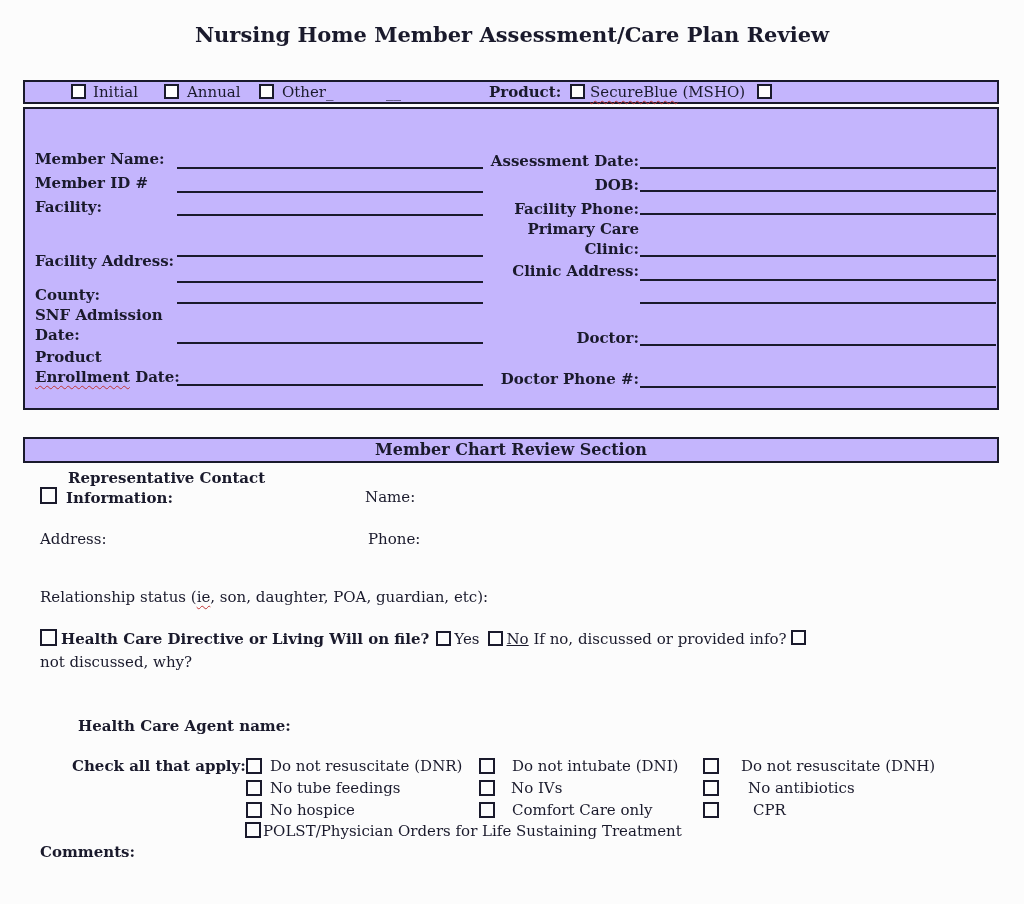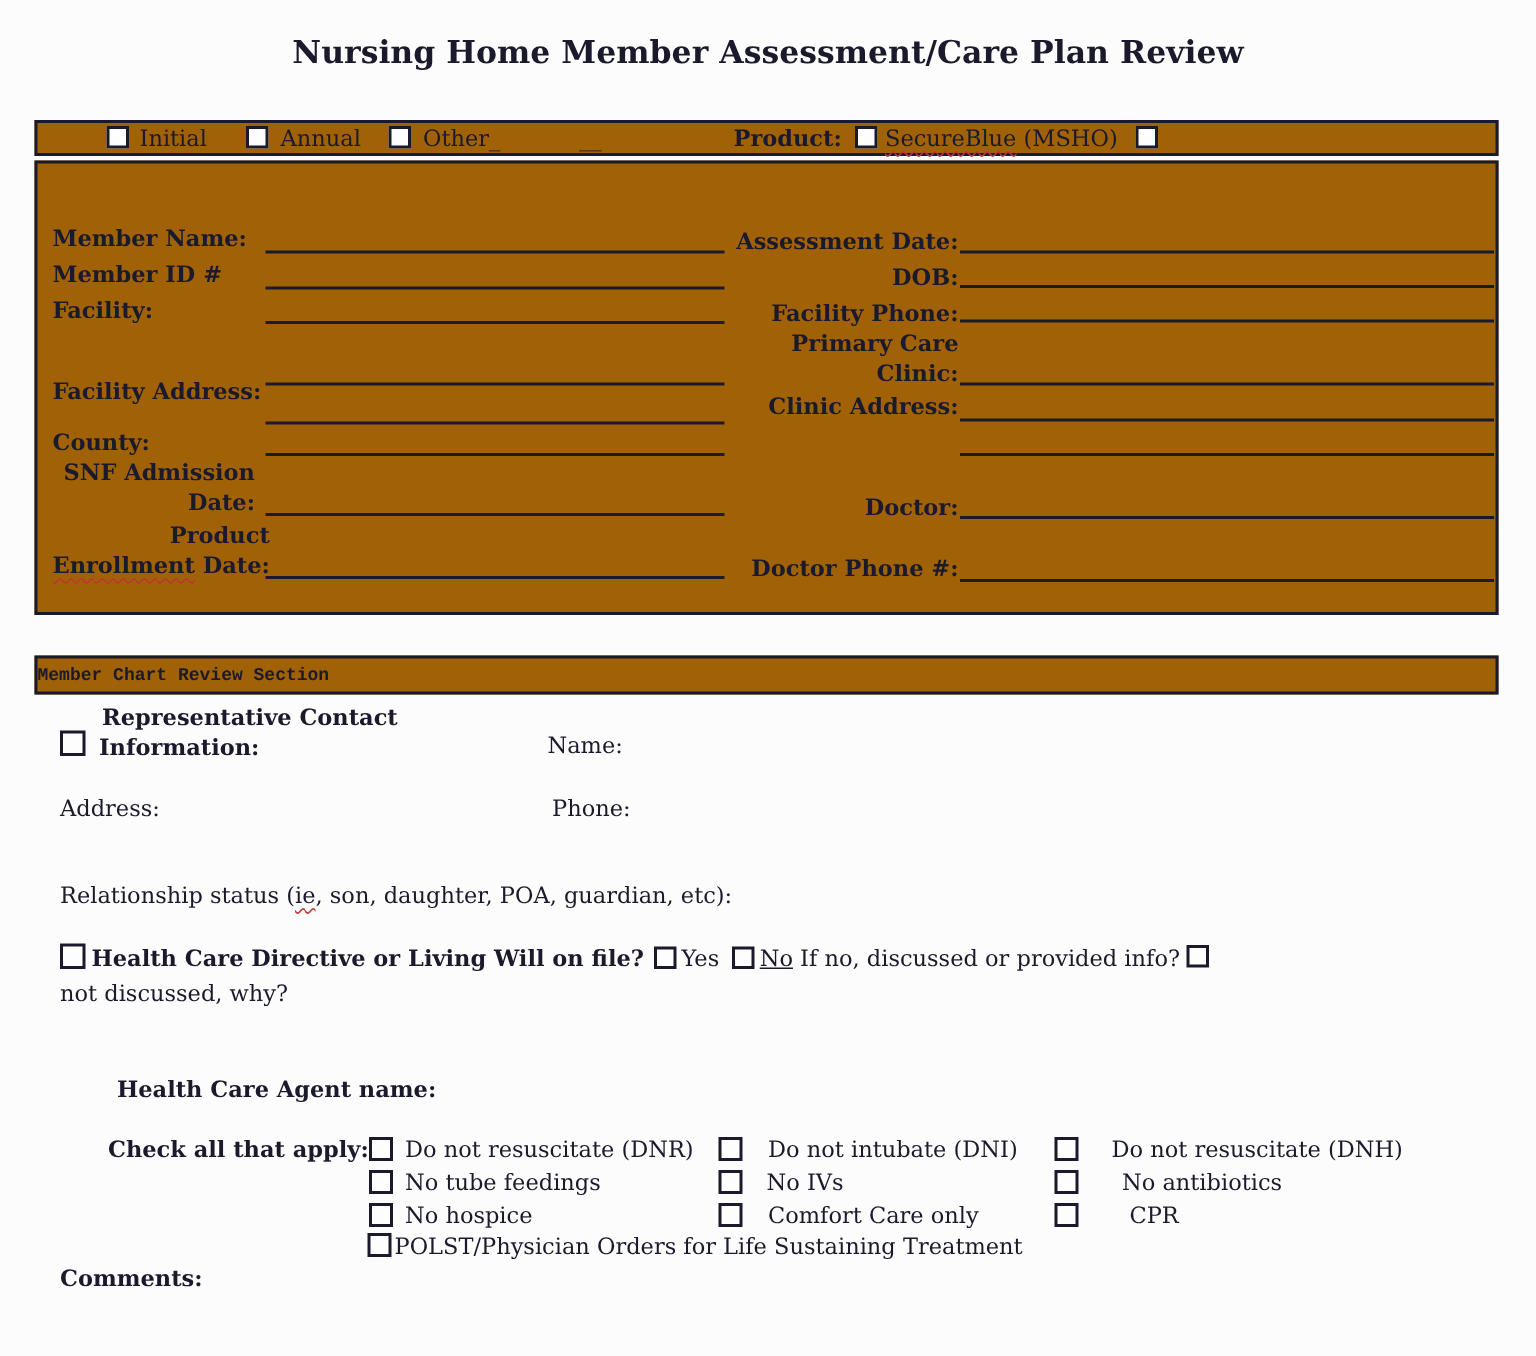--- a/index.html
+++ b/index.html
@@ -1,36 +1,36 @@
 <!DOCTYPE html>
 <html style="--ink: #1a1a2c; --wavy: #bf3434;"><head>
 <meta charset="utf-8">
 <style>
   :root { --ink:#1a1a2c; --wavy:#bf3434; }
   html,body { margin:0; padding:0; background:#fff; }
   .page { position:relative; width:1024px; height:904px; background:#fcfcfc;
           font-family:"DejaVu Serif", serif; color:var(--ink); font-size:15px; overflow:hidden; }
-  .b    { font-weight:bold;text-align:right; }
-  .box  { position:absolute; border:2px solid var(--ink); background:#a16207; box-sizing:border-box; }
+  .b    { font-weight:bold; }
+  .box  { position:absolute; border:2px solid var(--ink); background:#c4b5fd; box-sizing:border-box; }
   .lbl  { position:absolute; line-height:20px; white-space:nowrap; }
   .wrap { white-space:normal; }
   .rlabel { text-align:right; }
   .cb   { position:absolute; border:2px solid var(--ink); background:#fdfdfd; box-sizing:border-box; }
   .w15  { width:15px; height:15px; }
   .w16  { width:16px; height:16px; }
   .w17  { width:17px; height:17px; }
   .icb  { display:inline-block; width:15px; height:15px; border:2px solid var(--ink);
           box-sizing:border-box; vertical-align:-2px; background:#fdfdfd; }
   .fline{ position:absolute; height:2px; background:var(--ink); }
   .wavy { text-decoration-line:underline; text-decoration-style:wavy;
           text-decoration-color:var(--wavy); text-decoration-thickness:1px; text-underline-offset:3px; }
   .un   { text-decoration:underline; }
   .title{ position:absolute; top:22px; left:0; width:100%; text-align:center;
           font-size:21px; font-weight:bold; }
-  .sechead { text-align:left; font-weight:bold; line-height:22px; font-size:12px;font-family:Liberation Mono, monospace; }
+  .sechead { text-align:center; font-weight:bold; line-height:22px; font-size:16px; }
 </style>
 </head>
 <body>
 
 <div class="page">
 
   <div class="title">Nursing Home Member Assessment/Care Plan Review</div>
 
   <div class="box" style="left:23px; top:80px; width:976px; height:24px;">
     <span class="cb w15" style="left:46px; top:2px;"></span>

